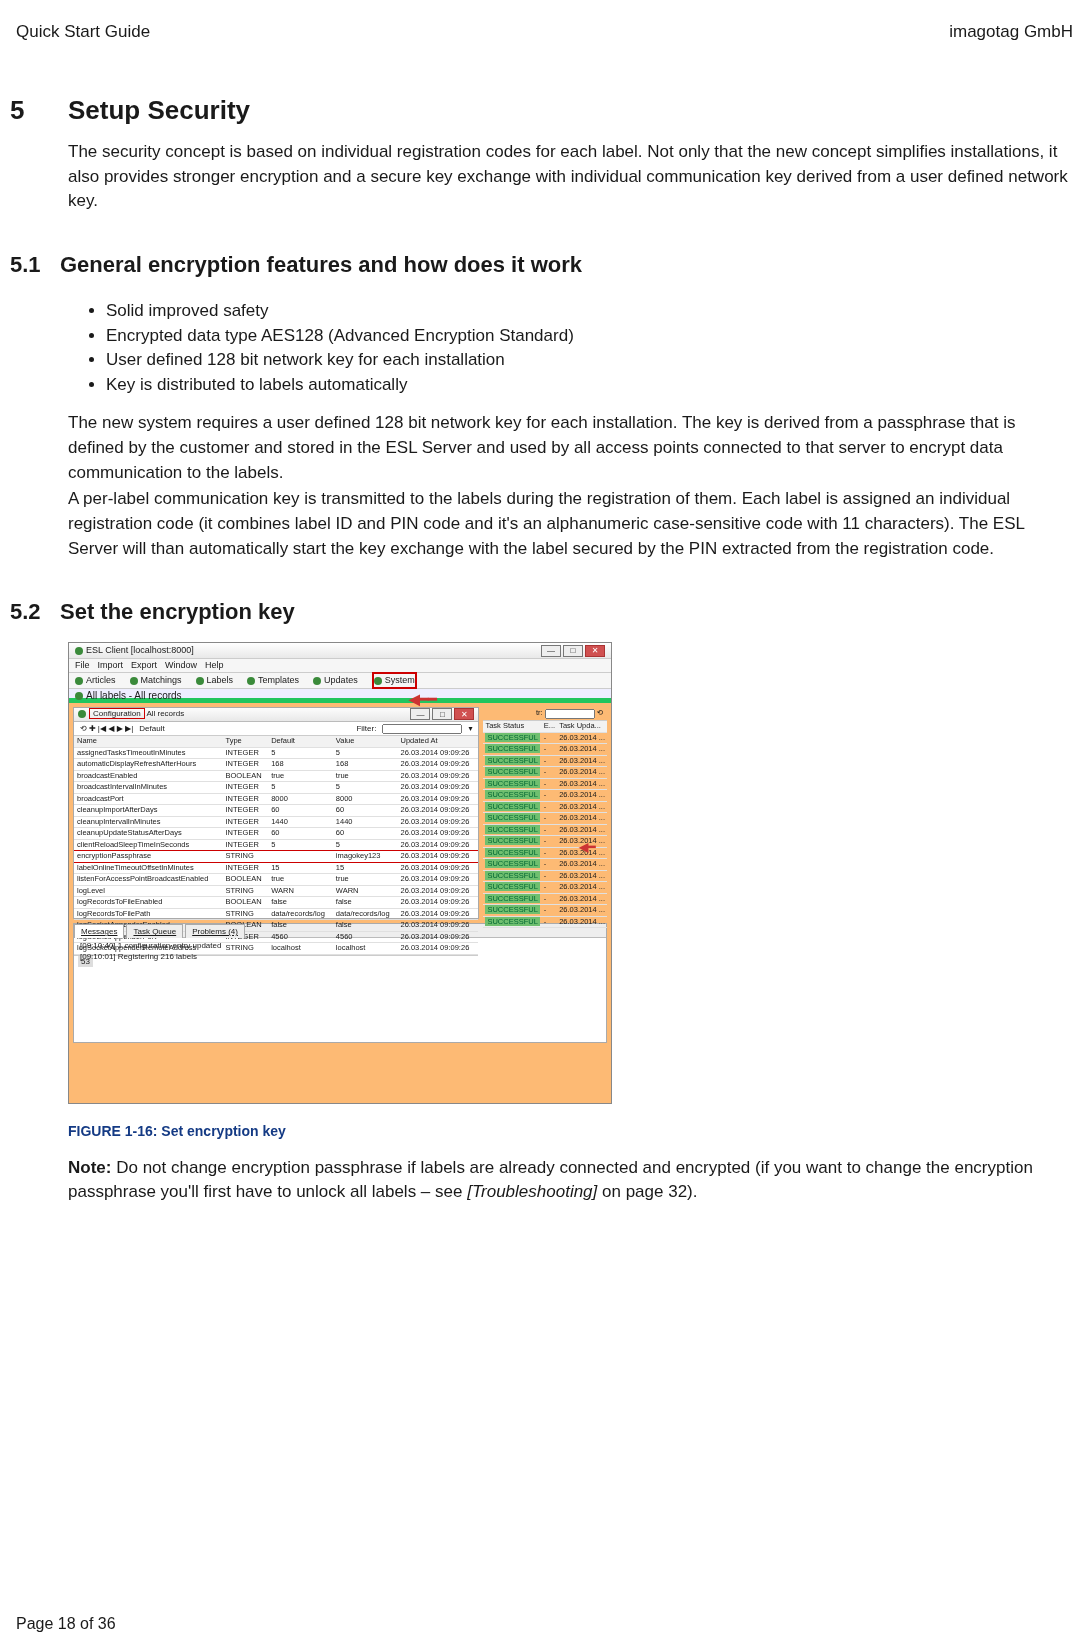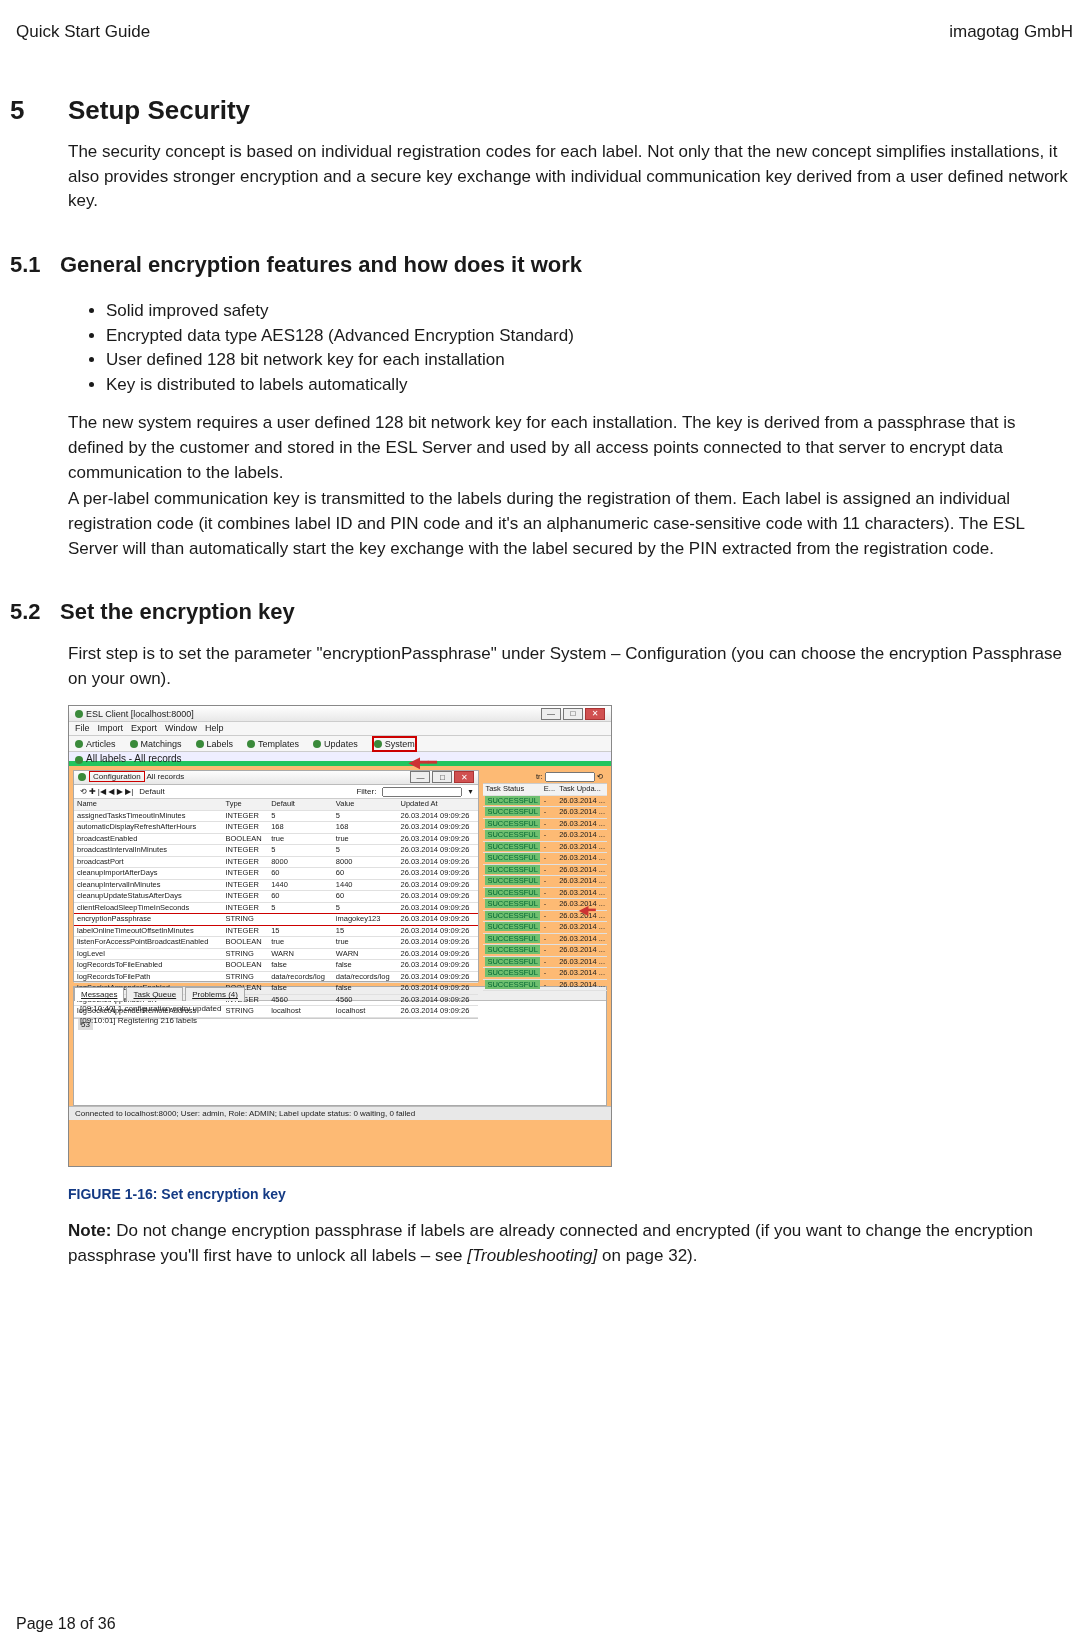--- a/index.html
+++ b/index.html
@@ -263,21 +263,20 @@
     <li>User defined 128 bit network key for each installation</li>
     <li>Key is distributed to labels automatically</li>
   </ul>
   <p class="body-text">The new system requires a user defined 128 bit network key for each installation. The key is derived from a passphrase that is defined by the customer and stored in the ESL Server and used by all access points connected to that server to encrypt data communication to the labels.</p>
   <p class="body-text">A per-label communication key is transmitted to the labels during the registration of them. Each label is assigned an individual registration code (it combines label ID and PIN code and it's an alphanumeric case-sensitive code with 11 characters). The ESL Server will than automatically start the key exchange with the label secured by the PIN extracted from the registration code.</p>
 
   <div class="subsection-row">
     <span class="subsection-num">5.2</span>
     <span class="subsection-title">Set the encryption key</span>
   </div>
-  <p class="body-text">First step is to set the parameter "encryptionPassphrase" under System – Configuration (you can choose the encryption Passphrase on your own).</p>
 
   <div class="figure-wrap">
     <div class="figure-img">
       <div class="toolbar1">
         <span><span class="dot"></span><span>ESL Client [localhost:8000]</span></span>
         <span class="win-buttons">
           <span class="wbtn">—</span>
           <span class="wbtn">□</span>
           <span class="wbtn close">✕</span>
         </span>
@@ -573,21 +572,20 @@
           <span>Messages</span>
           <span class="inactive">Task Queue</span>
           <span class="inactive">Problems (4)</span>
         </div>
         <div class="msg-body">
           <div>[09:10:40] 1 configuration entry updated</div>
           <div>[09:10:01] Registering 216 labels</div>
         </div>
       </div>
 
-      <div class="statusbar">Connected to localhost:8000; User: admin, Role: ADMIN; Label update status: 0 waiting, 0 failed</div>
     </div>
 
     <div class="figure-caption">FIGURE 1-16: Set encryption key</div>
   </div>
 
   <p class="body-text" style="margin-top:14px;">
     <span class="note-label">Note:</span><span> Do not change encryption passphrase if labels are already connected and encrypted (if you want to change the encryption passphrase you'll first have to unlock all labels – see </span><span class="italic">[Troubleshooting]</span><span> on page 32).</span>
   </p>
 
 </div>

